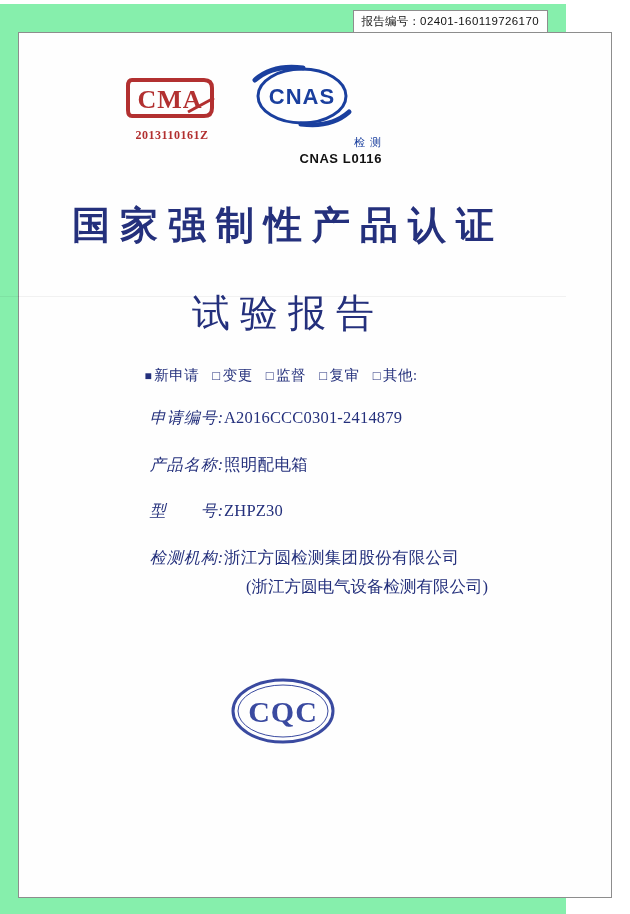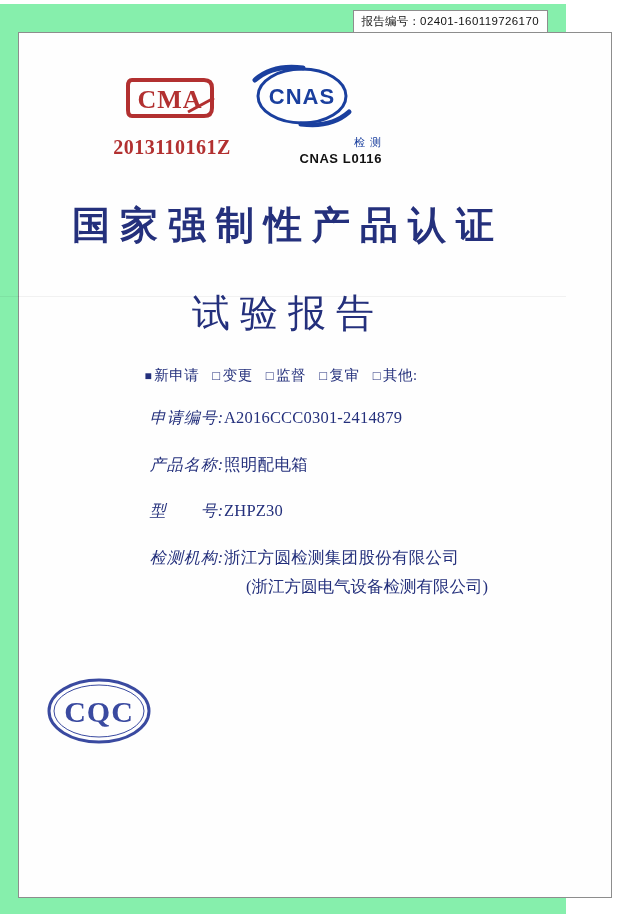--- a/index.html
+++ b/index.html
@@ -76,24 +76,24 @@
     text-align: center;
   }
   .cma-logo {
     width: 92px;
     height: 44px;
     margin: 0 auto;
     position: relative;
   }
   .cma-logo svg { display: block; }
   .cma-code {
-    margin-top: 16px;
+    margin-top: 8px;
     font-family: "Liberation Serif", serif;
     font-weight: bold;
-    font-size: 20px;
+    font-size: 12px;
     color: #b23030;
     letter-spacing: 0.5px;
   }
 
   .cnas-wrap {
     position: absolute;
     left: 222px;
     top: 8px;
     width: 160px;
     text-align: right;
@@ -217,22 +217,21 @@
     margin-bottom: 20px;
     padding-left: 22px;
   }
 
   
   .cqc {
     position: absolute;
     top: 668px;
     left: 0;
     width: 100%;
-    text-align: left;
-    margin-left: 44px;
+    text-align: center;
   }
   .cqc svg { display: inline-block; }
 
   
   .scan-line {
     position: absolute;
     left: 0;
     top: 292px;
     width: 100%;
     height: 1px;

